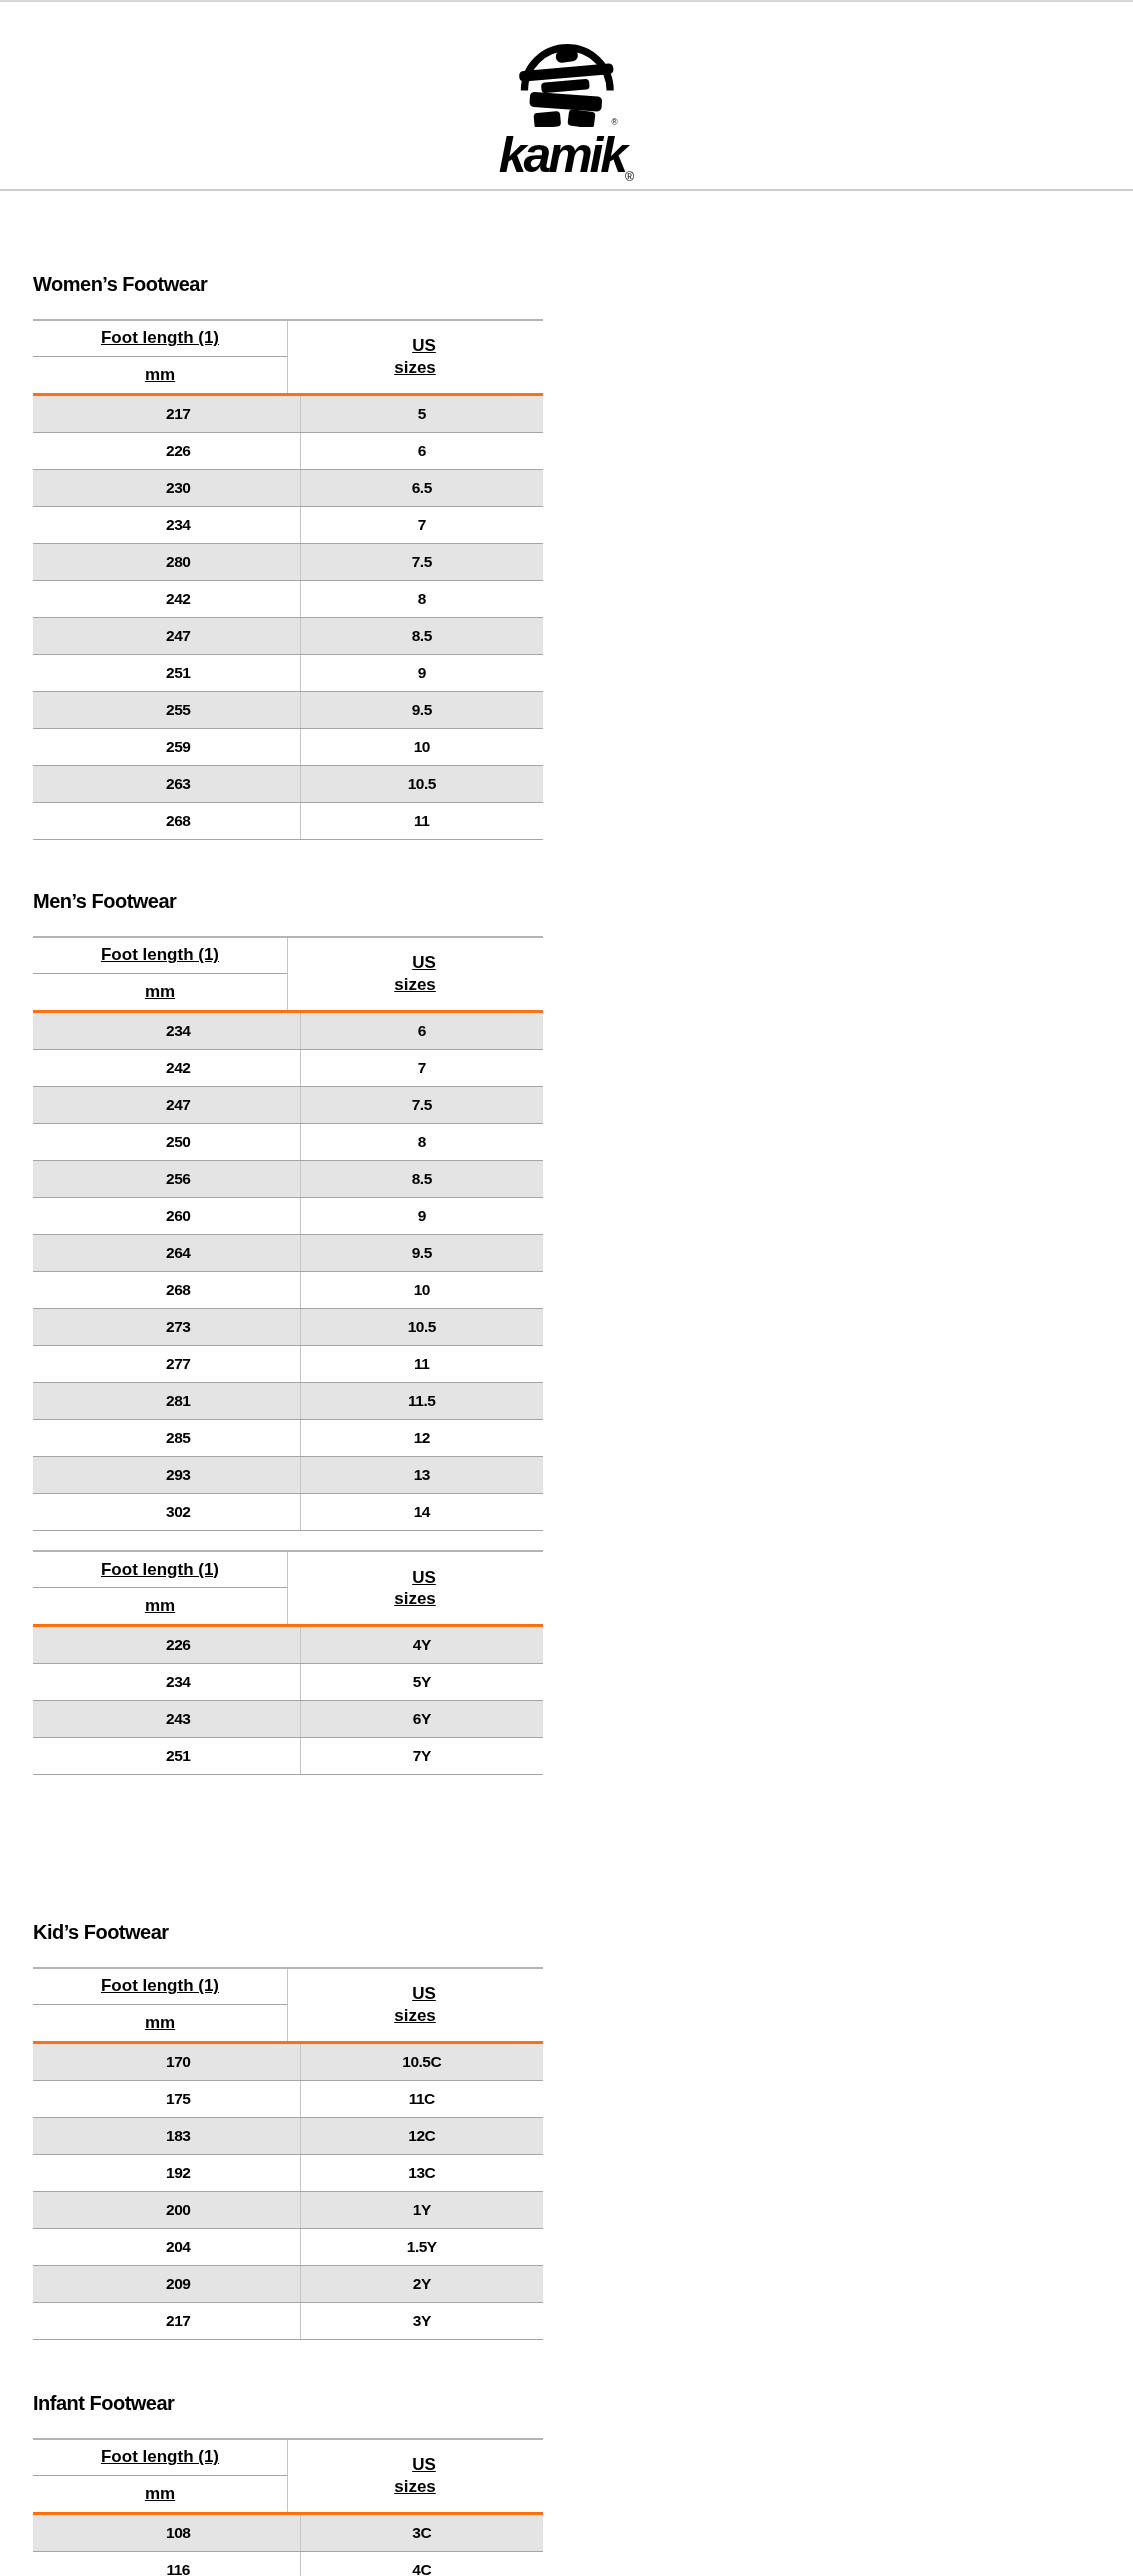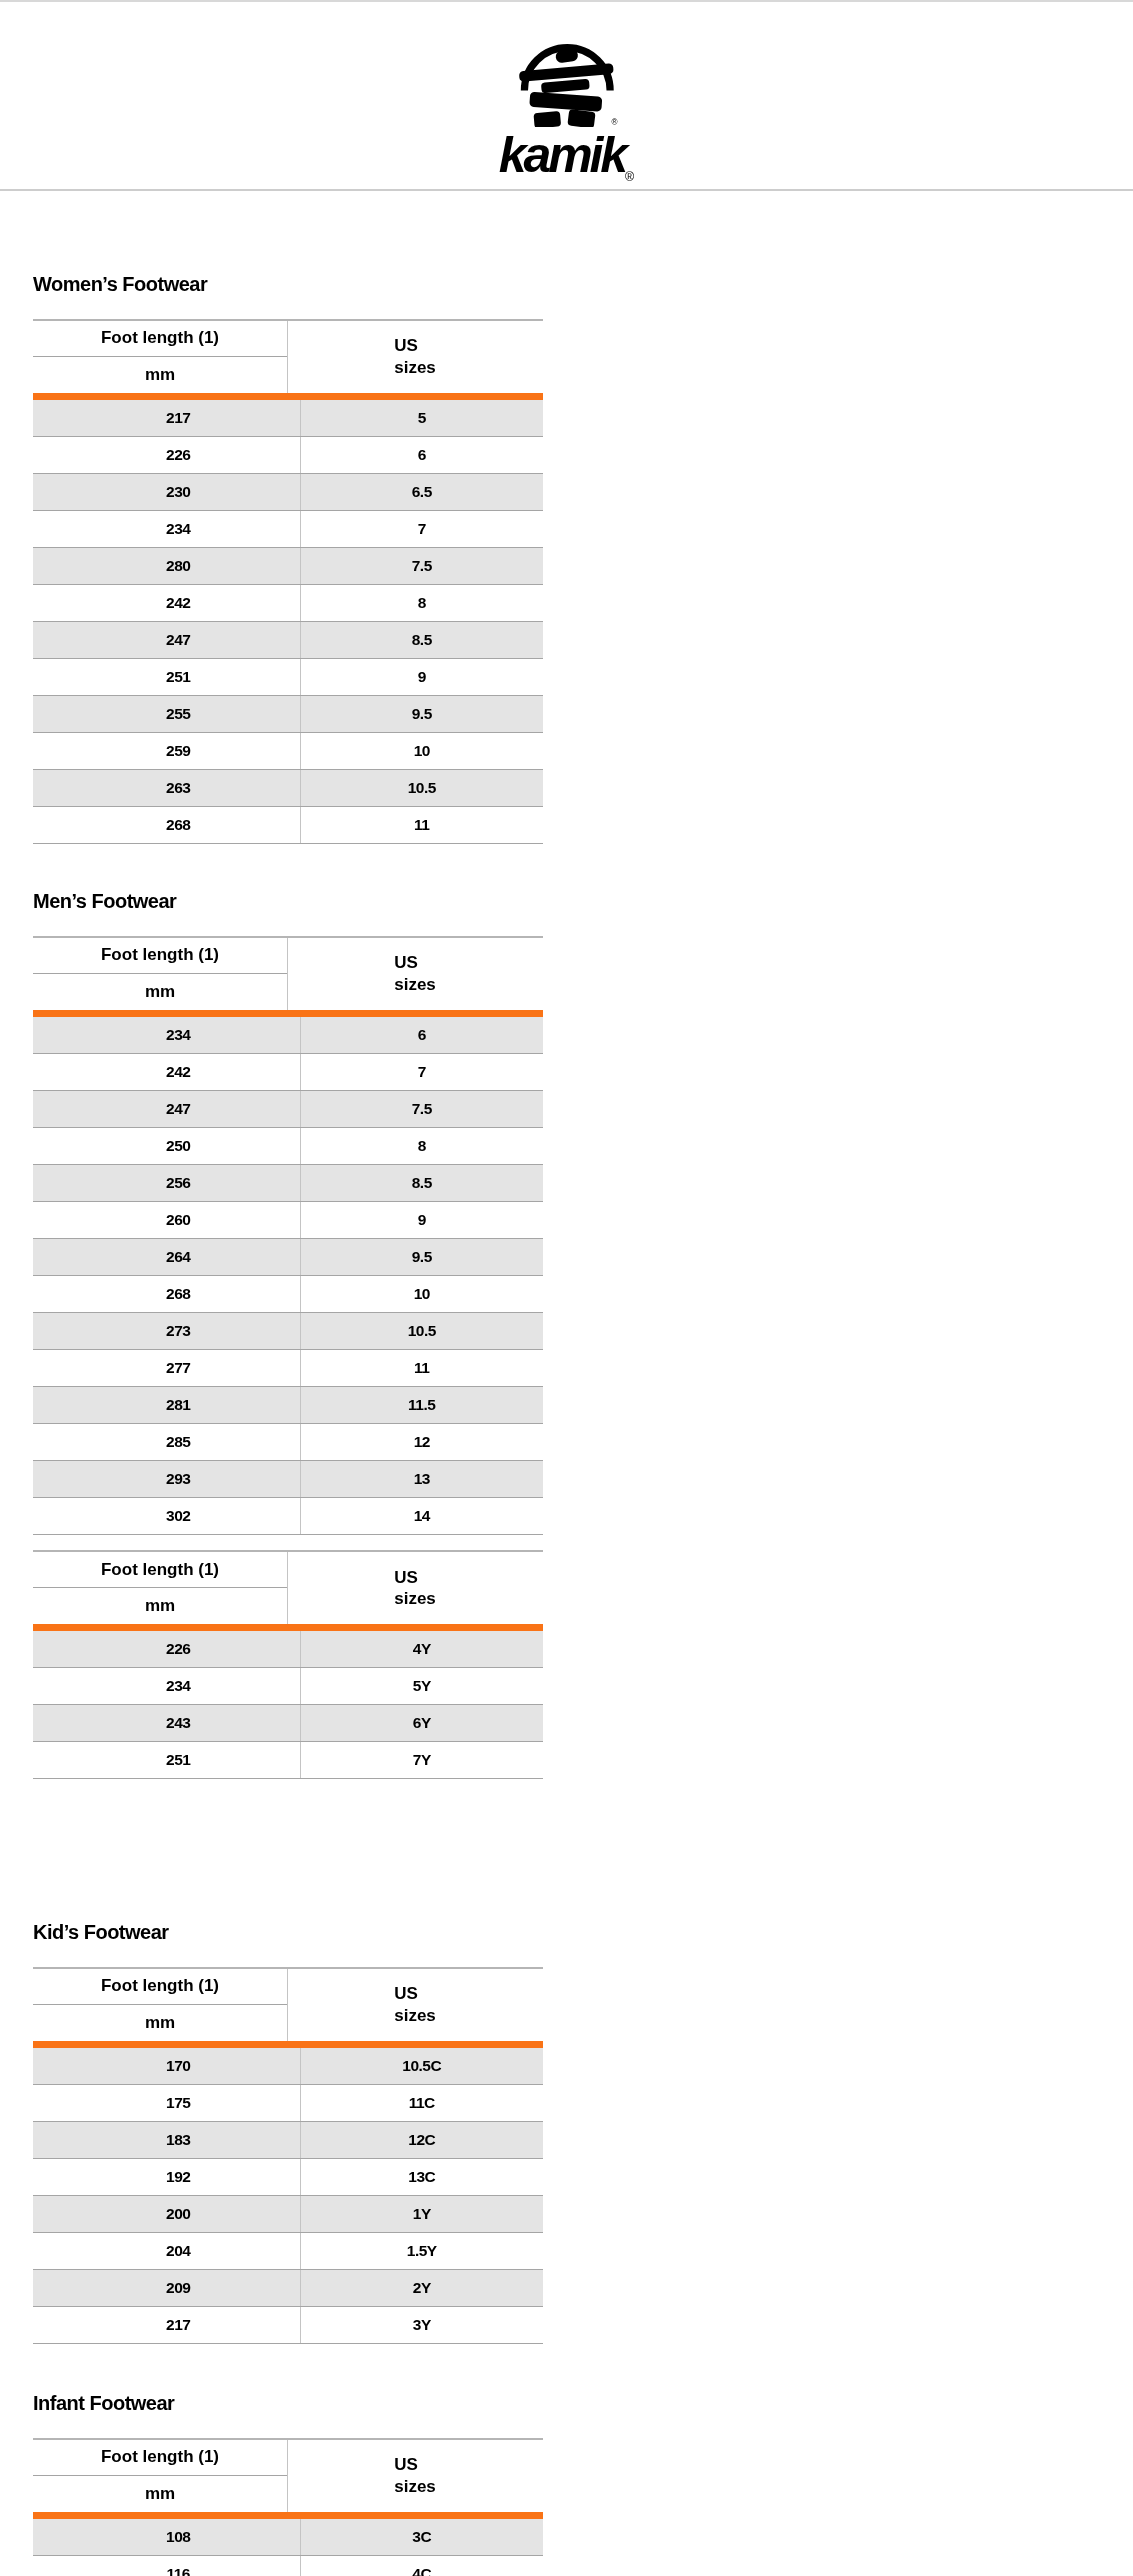--- a/index.html
+++ b/index.html
@@ -17,27 +17,27 @@
   .logo-word { font-size:50px; font-weight:bold; font-style:italic;
                letter-spacing:-3.1px; line-height:1; margin-top:3.1px; }
   .logo-word .reg { font-size:12.4px; font-style:normal; font-weight:normal;
                     letter-spacing:0; vertical-align:-9.3px; }
 
   
   .section { position:absolute; left:33px; width:510px; }
   .section-title { font-size:20px; font-weight:bold; letter-spacing:-0.5px;
                    line-height:27px; margin-bottom:20.6px;margin-top:40px; }
   .size-table { width:510px; border-top:2.1px solid #b5b5b5; }
-  .thead { display:flex; border-bottom:7px solid #f97316; }
+  .thead { display:flex; border-bottom:3px solid #f97316;text-decoration:underline; }
   .thead-left  { width:255px; border-right:1px solid #c4c4c4; }
   .thead-left .h1 { height:36px; border-bottom:1px solid #a5a5a5;
                     display:flex; align-items:center; justify-content:center; }
   .thead-left .h2 { height:36px; display:flex; align-items:center; justify-content:center; }
   .thead-right { width:254px; display:flex; align-items:center; justify-content:center;
-                 text-align:left; white-space:pre-line; }
+                 text-align:right; white-space:pre-line; }
   .thead, .thead-right, .thead-left { font-size:17px; font-weight:bold; line-height:1.25; }
   .trow { display:flex; height:37px; border-bottom:1px solid #a5a5a5; background:#fff;padding-left:24px; }
   .trow.striped { background:#e4e4e4; }
   .trow .cell { width:255px; display:flex; align-items:center; justify-content:center;
                 font-size:15.5px; font-weight:bold; letter-spacing:-0.5px; }
   .trow .cell.mm { border-right:1px solid #c4c4c4; }
   .trow .cell.us { width:254px; }
 </style>
 </head>
 <body>

